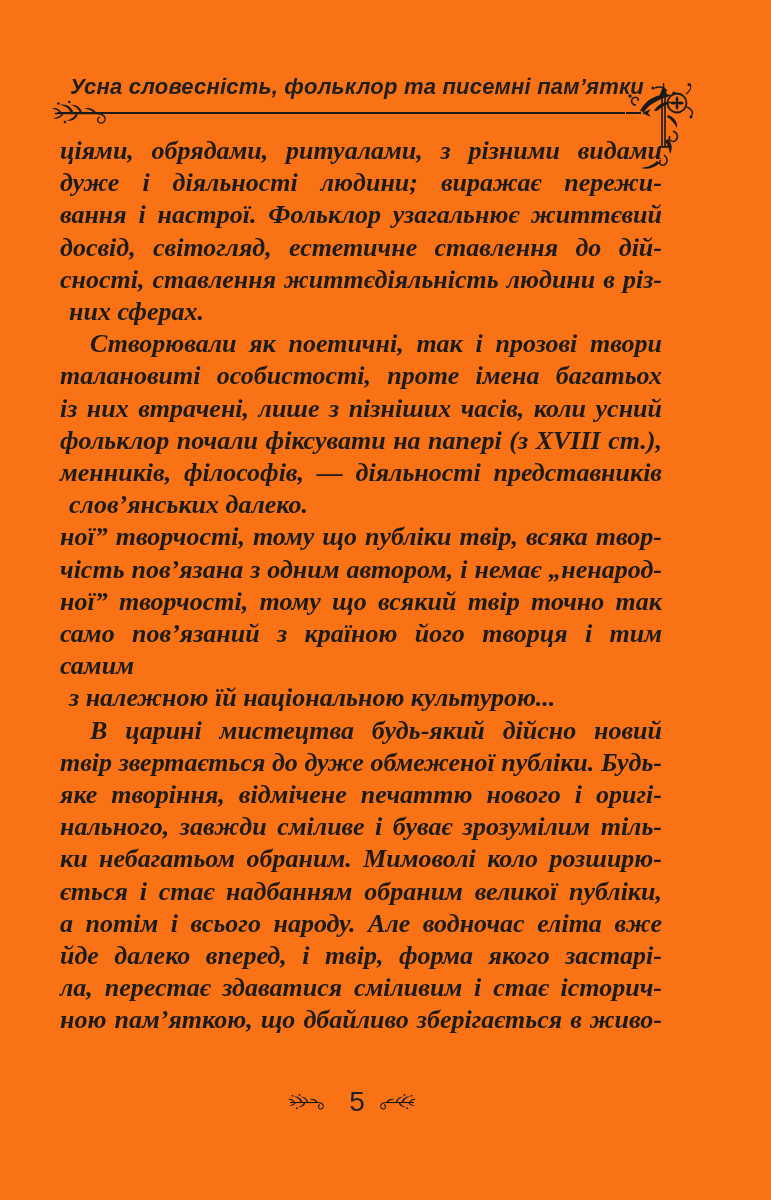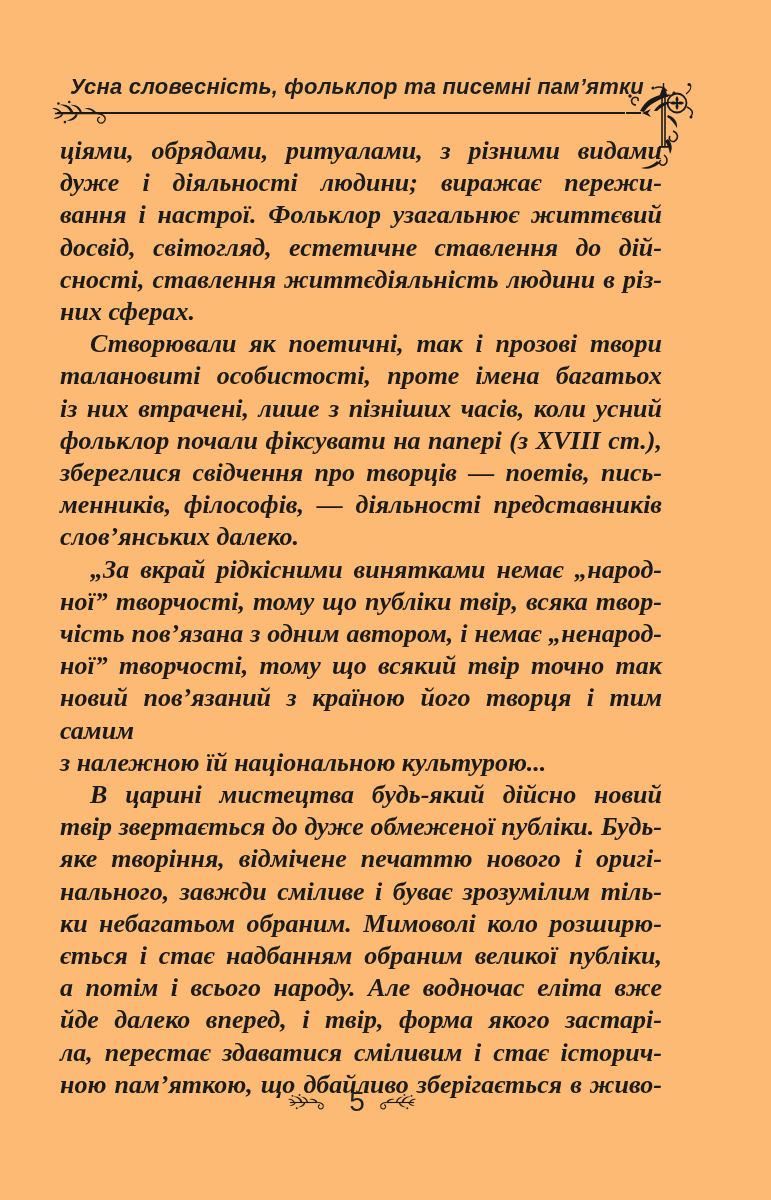--- a/index.html
+++ b/index.html
@@ -1,19 +1,19 @@
 <!DOCTYPE html>
 <html lang="uk"><head>
 <meta charset="utf-8">
 <style>
   * { margin:0; padding:0; box-sizing:border-box; }
   html,body { background:#ffffff; }
   .page {
     position:relative; width:771px; height:1200px;
-    background:#fdba74; overflow:hidden;
+    background:#f97316; overflow:hidden;
     font-family:"Liberation Serif","DejaVu Serif",serif;
   }
   .running-header {
     position:absolute; top:74px; left:57px; width:600px;
     text-align:center;
     font-family:"Liberation Sans","DejaVu Sans",sans-serif;
     font-style:italic; font-weight:700; font-size:22px;
     letter-spacing:0.2px; color:#1e1e1e;
   }
   .header-rule {
@@ -30,21 +30,21 @@
   .body-text {
     position:absolute; top:135px; left:60px; width:602px;
     font-style:italic; font-size:26px; line-height:32.2px;
     color:#1b1b1b;
   }
   .line {
     text-align:justify; text-align-last:justify;
     text-justify:inter-word;
     font-weight:bold;
   }
-  .line.lastline { text-align-last:left; }
+  .line.lastline { text-align-last:left;margin-left:9px; }
   .line.firstline-indent { padding-left:30px; }
   .footer-number {
     position:absolute; top:1086px; left:57px; width:600px;
     text-align:center;
     font-family:"Liberation Sans","DejaVu Sans",sans-serif;
     font-size:28px; font-weight:400; color:#222222;
   }
 </style>
 </head>
 <body>
@@ -116,30 +116,28 @@
         <div class="line">вання і настрої. Фольклор узагальнює життєвий</div>
         <div class="line">досвід, світогляд, естетичне ставлення до дій-</div>
         <div class="line">сності, ставлення життєдіяльність людини в різ-</div>
         <div class="line lastline">них сферах.</div>
       </div>
       <div class="para">
         <div class="line firstline-indent">Створювали як поетичні, так і прозові твори</div>
         <div class="line">талановиті особистості, проте імена багатьох</div>
         <div class="line">із них втрачені, лише з пізніших часів, коли усний</div>
         <div class="line">фольклор почали фіксувати на папері (з XVIII ст.),</div>
-        <div class="line">збереглися свідчення про творців — поетів, пись-</div>
         <div class="line">менників, філософів, — діяльності представників</div>
         <div class="line lastline">слов’янських далеко.</div>
       </div>
       <div class="para">
-        <div class="line firstline-indent">„За вкрай рідкісними винятками немає „народ-</div>
         <div class="line">ної” творчості, тому що публіки твір, всяка твор-</div>
         <div class="line">чість пов’язана з одним автором, і немає „ненарод-</div>
         <div class="line">ної” творчості, тому що всякий твір точно так</div>
-        <div class="line">новий пов’язаний з країною його творця і тим самим</div>
+        <div class="line">само пов’язаний з країною його творця і тим самим</div>
         <div class="line lastline">з належною їй національною культурою...</div>
       </div>
       <div class="para">
         <div class="line firstline-indent">В царині мистецтва будь-який дійсно новий</div>
         <div class="line">твір звертається до дуже обмеженої публіки. Будь-</div>
         <div class="line">яке творіння, відмічене печаттю нового і оригі-</div>
         <div class="line">нального, завжди сміливе і буває зрозумілим тіль-</div>
         <div class="line">ки небагатьом обраним. Мимоволі коло розширю-</div>
         <div class="line">ється і стає надбанням обраним великої публіки,</div>
         <div class="line">а потім і всього народу. Але водночас еліта вже</div>

